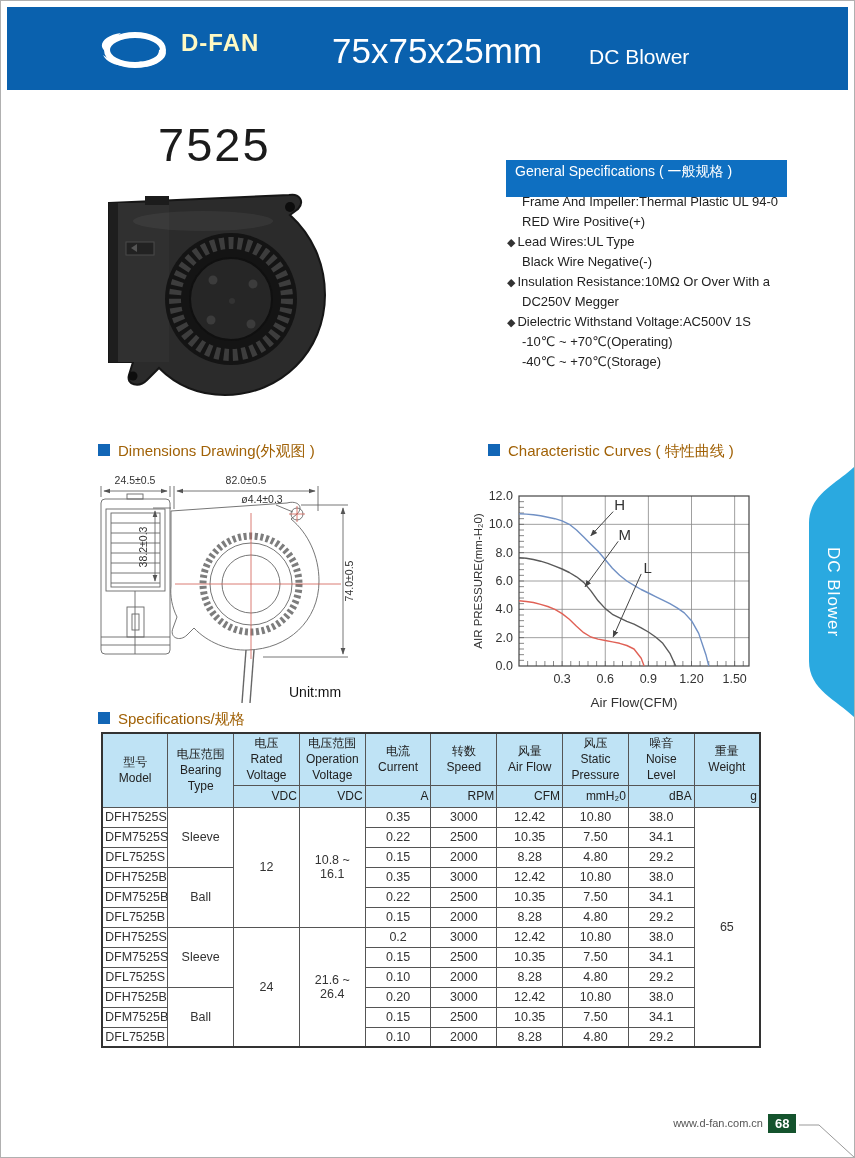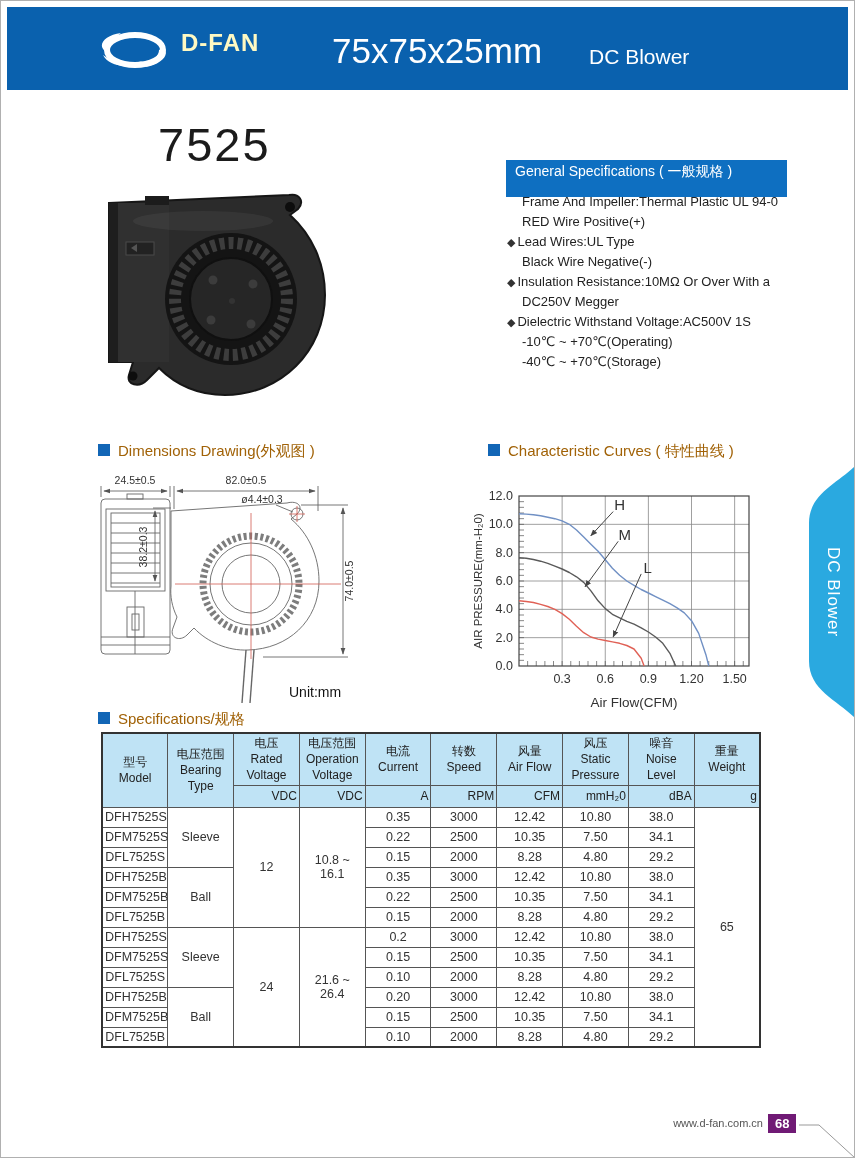--- a/index.html
+++ b/index.html
@@ -36,21 +36,21 @@
   .spec-table thead tr:last-child th{height:22px;text-align:right;}
   .spec-table td{height:20px;font-size:12.5px;color:#333;}
   
   .side-tab{position:absolute;left:800px;top:462px;width:55px;height:258px;}
   .side-tab .tab-label{position:absolute;left:17px;top:0;width:30px;height:258px;display:flex;
         align-items:center;justify-content:center;writing-mode:vertical-rl;color:#fff;
         font-size:17px;letter-spacing:1px;}
   
   .footer-url{position:absolute;left:600px;top:1116px;width:162px;text-align:right;
               font-size:11px;color:#555;}
-  .page-badge{position:absolute;left:767px;top:1113px;background:#701a75;color:#fff;
+  .page-badge{position:absolute;left:767px;top:1113px;background:#14532d;color:#fff;
               font-size:13px;font-weight:bold;padding:2px 7px;}
   .footer-lines{position:absolute;left:798px;top:1112px;}
 </style>
 </head>
 <body>
 
 <div class="page">
 
   <div class="topbar">
     <svg class="logo-swirl" width="70" height="48" viewBox="0 0 70 48">

